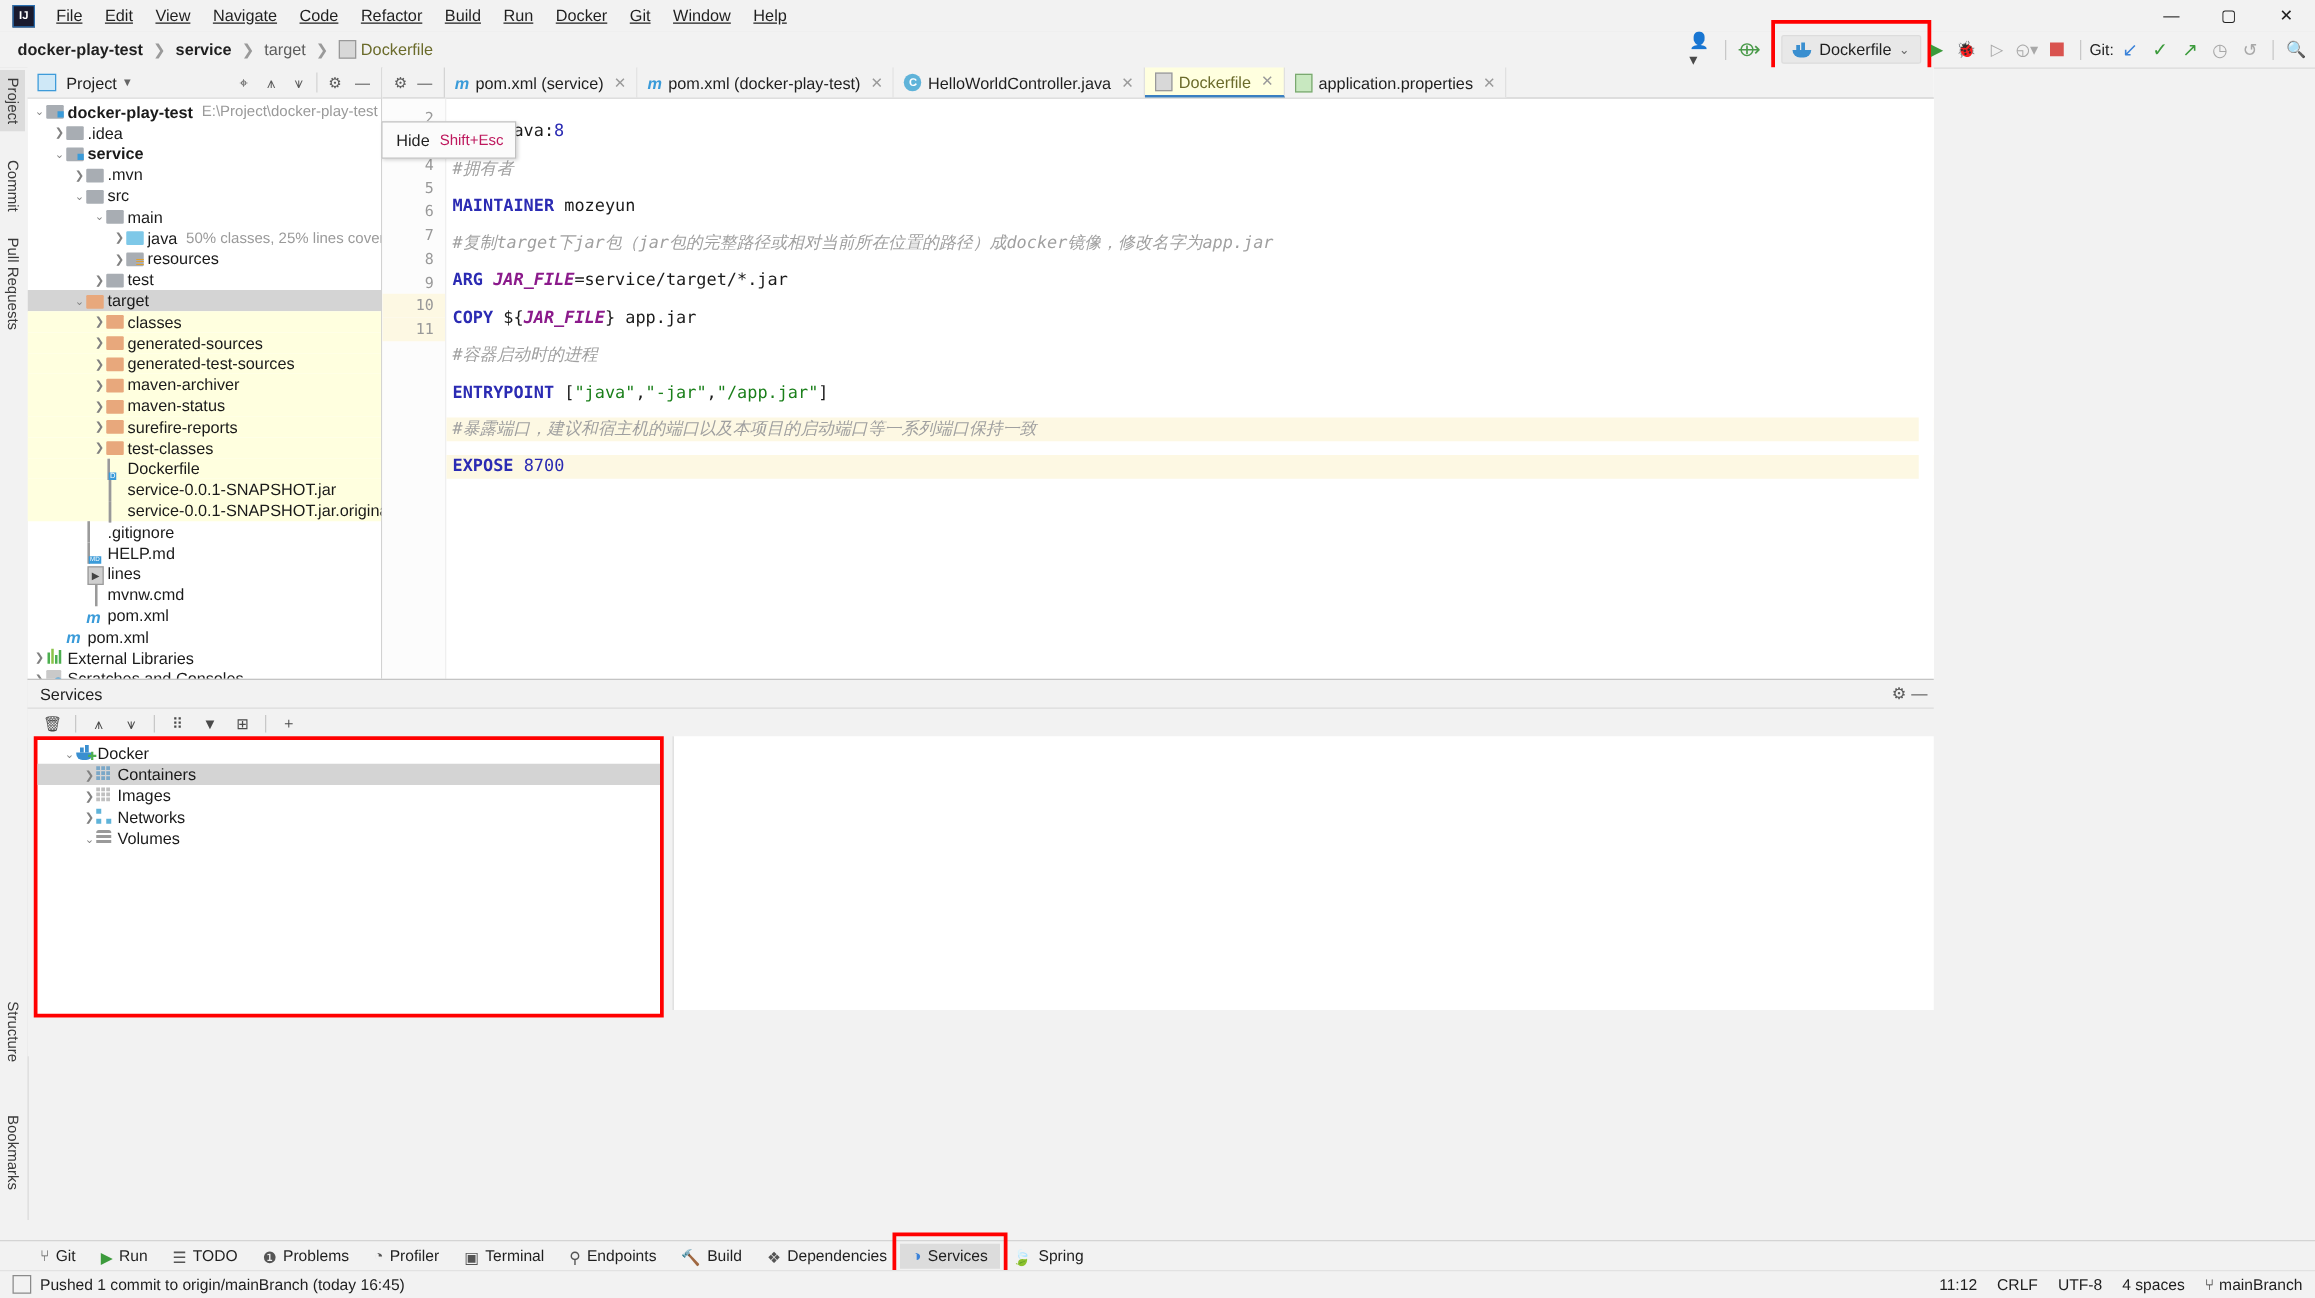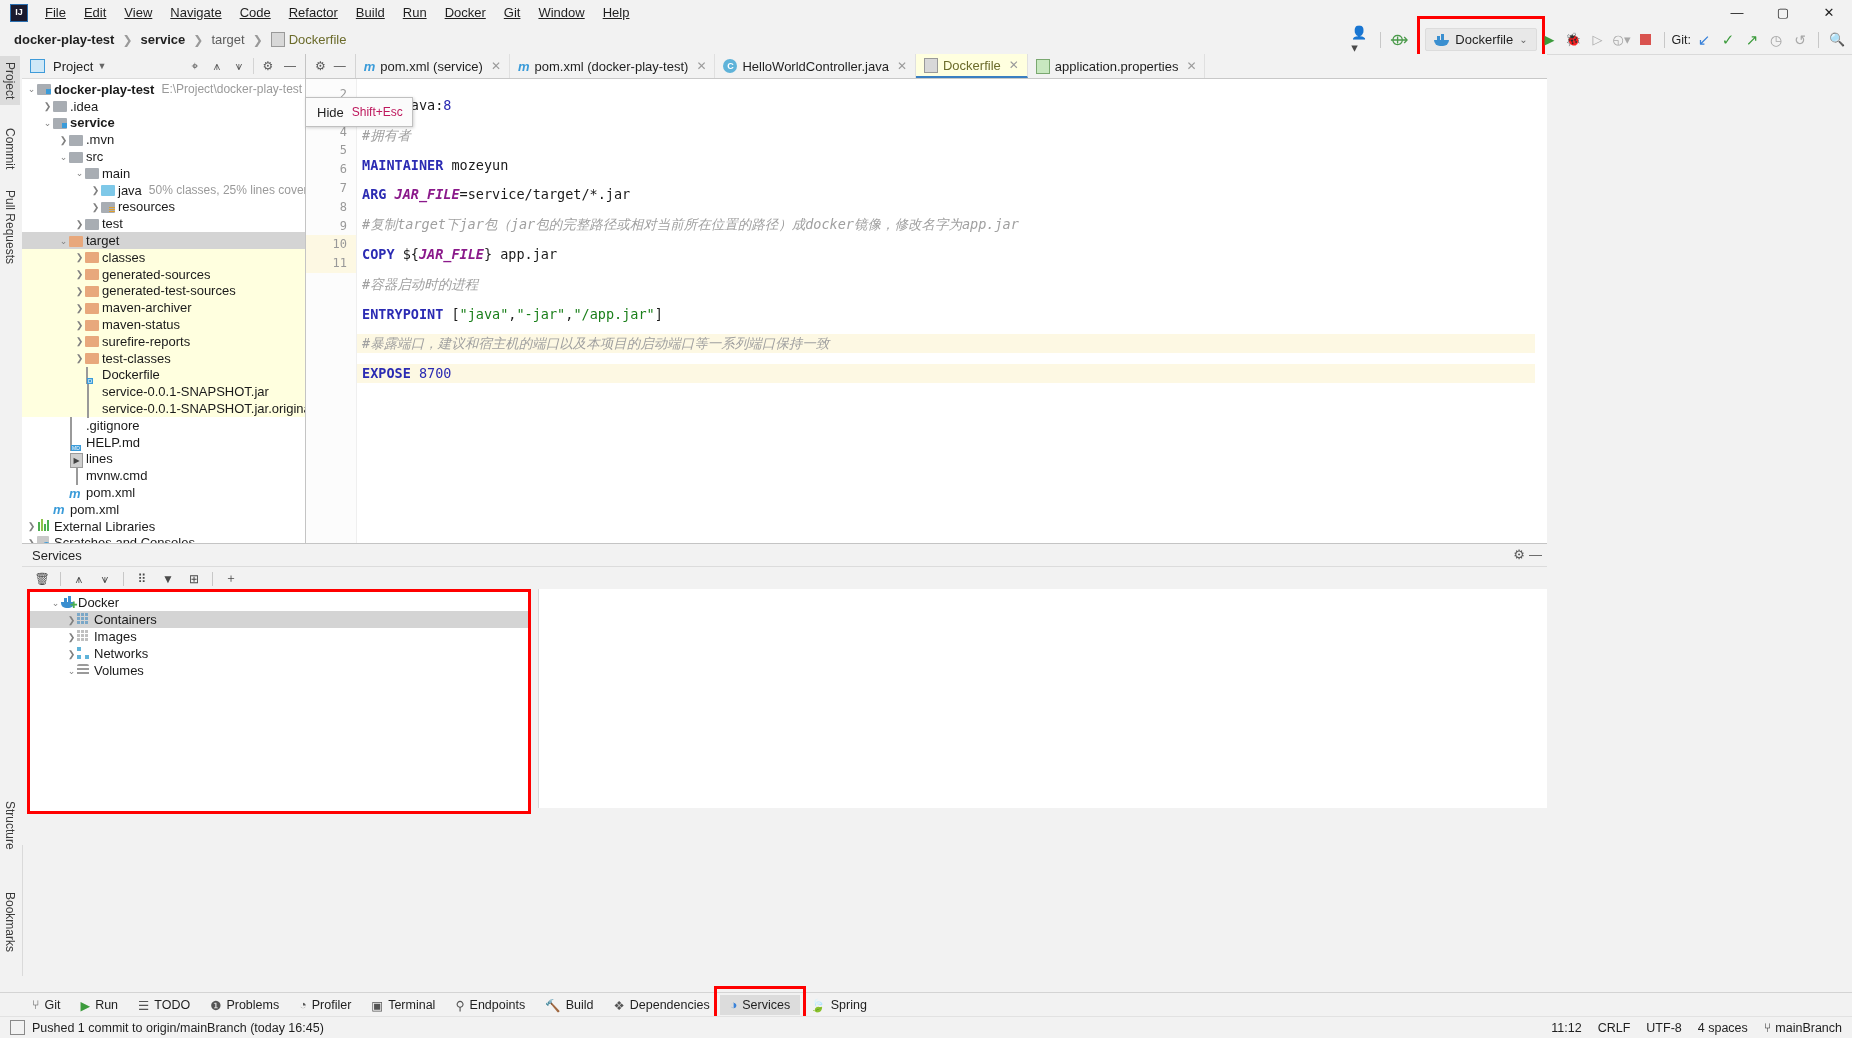--- a/index.html
+++ b/index.html
@@ -613,22 +613,22 @@
           <div class="gnum">7</div>
           <div class="gnum">8</div>
           <div class="gnum">9</div>
           <div class="gnum hl">10</div>
           <div class="gnum hl">11</div>
         </div>
       <div class="code" id="code">
           <div class="cline"><span class="k">FROM</span><span class="plain"> java:</span><span class="num">8</span></div>
           <div class="cline"><span class="cm">#拥有者</span></div>
           <div class="cline"><span class="k">MAINTAINER</span><span class="plain"> mozeyun</span></div>
+          <div class="cline"><span class="cm">#复制target下jar包（jar包的完整路径或相对当前所在位置的路径）成docker镜像，修改名字为app.jar</span></div>
           <div class="cline"><span class="k">ARG</span><span class="plain"> </span><span class="var">JAR_FILE</span><span class="plain">=service/target/*.jar</span></div>
-          <div class="cline"><span class="cm">#复制target下jar包（jar包的完整路径或相对当前所在位置的路径）成docker镜像，修改名字为app.jar</span></div>
           <div class="cline"><span class="k">COPY</span><span class="plain"> ${</span><span class="var">JAR_FILE</span><span class="plain">} app.jar</span></div>
           <div class="cline"><span class="cm">#容器启动时的进程</span></div>
           <div class="cline"><span class="k">ENTRYPOINT</span><span class="plain"> [</span><span class="str">"java"</span><span class="plain">,</span><span class="str">"-jar"</span><span class="plain">,</span><span class="str">"/app.jar"</span><span class="plain">]</span></div>
           <div class="cline hl"><span class="cm">#暴露端口，建议和宿主机的端口以及本项目的启动端口等一系列端口保持一致</span></div>
           <div class="cline hl"><span class="k">EXPOSE</span><span class="plain"> </span><span class="num">8700</span></div>
         </div>
 
       <div class="hide-tip">
         <span>Hide</span>
         <span class="sc">Shift+Esc</span>

